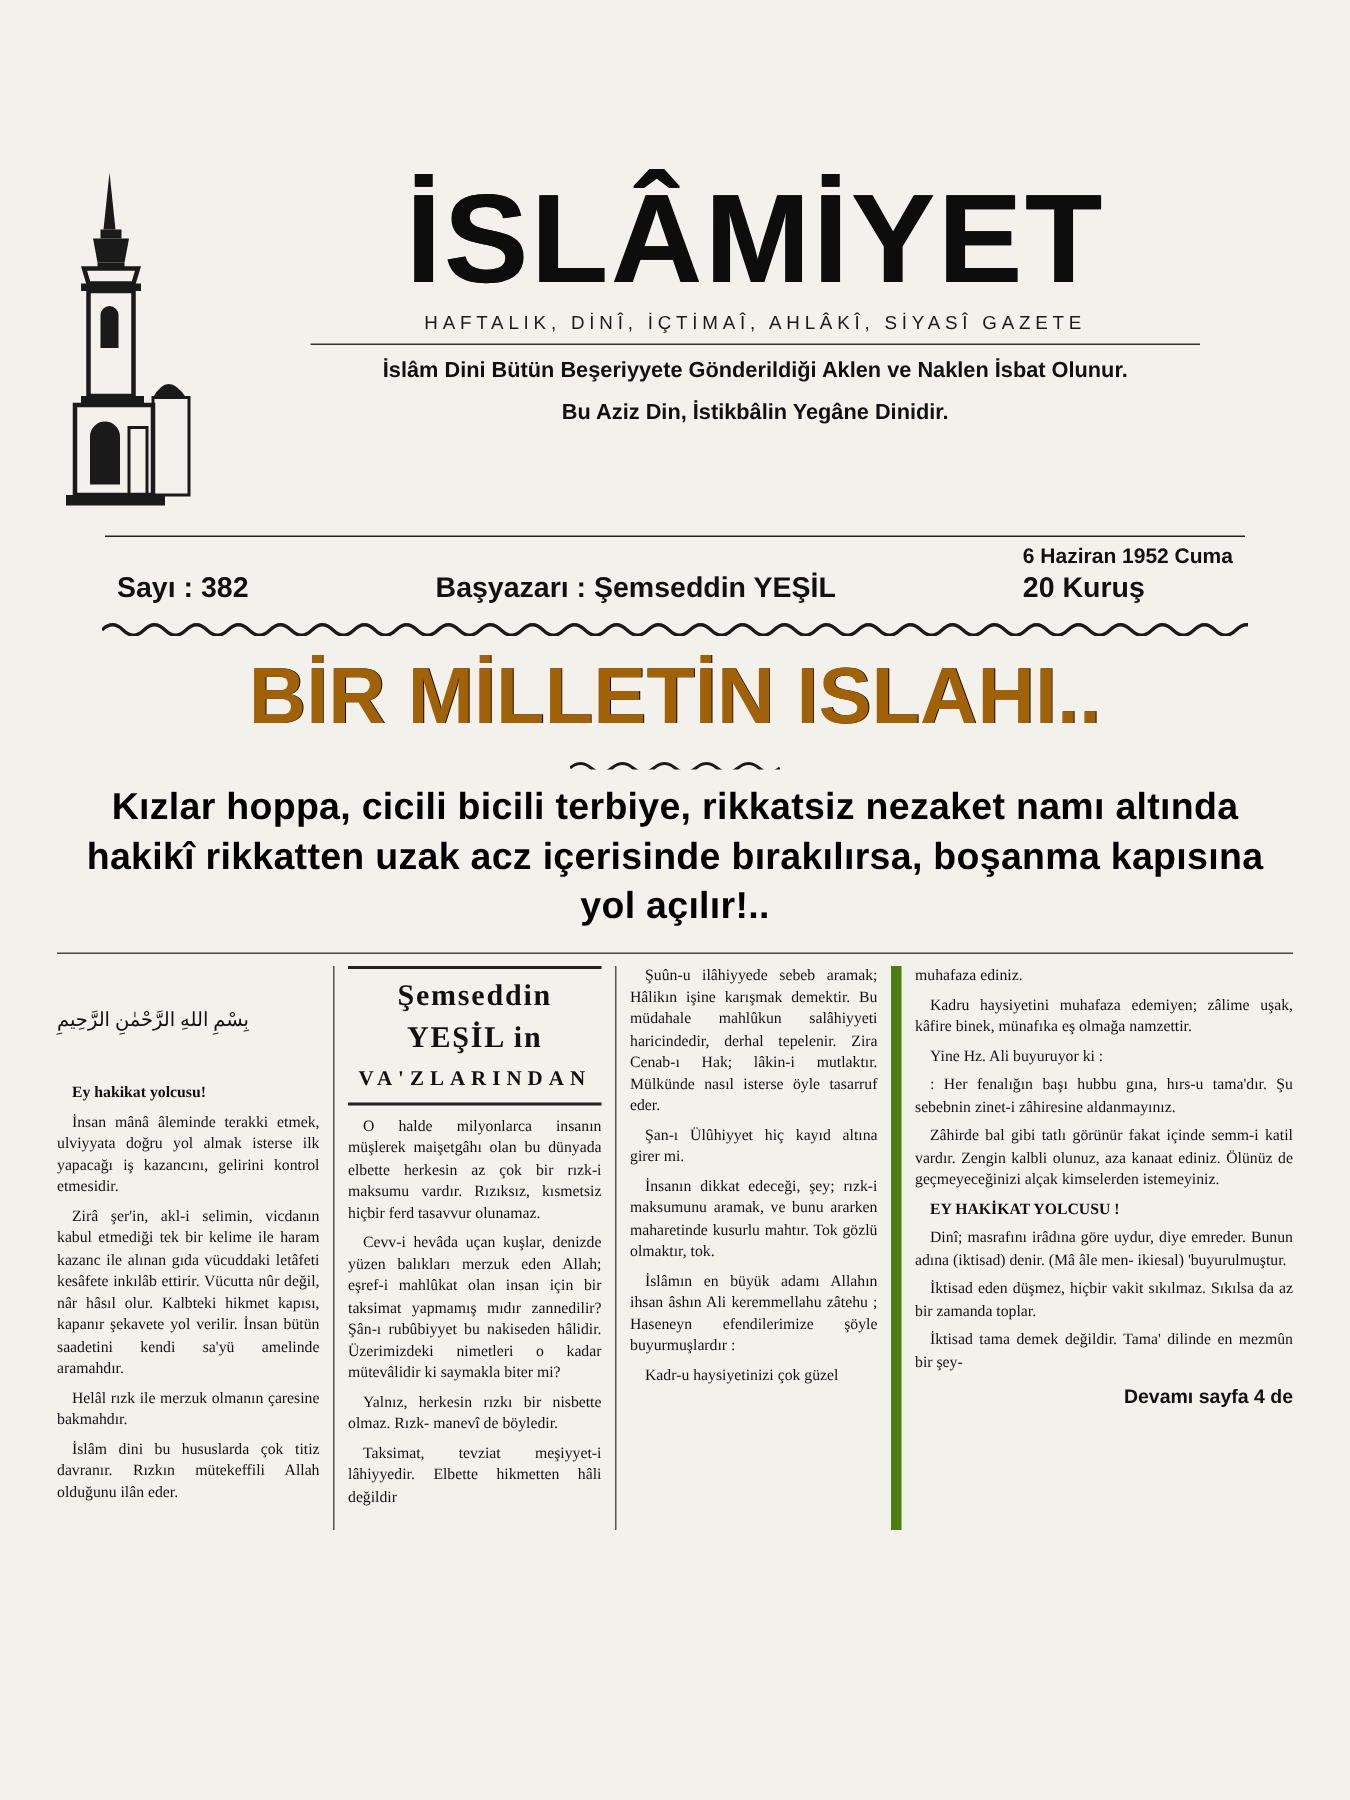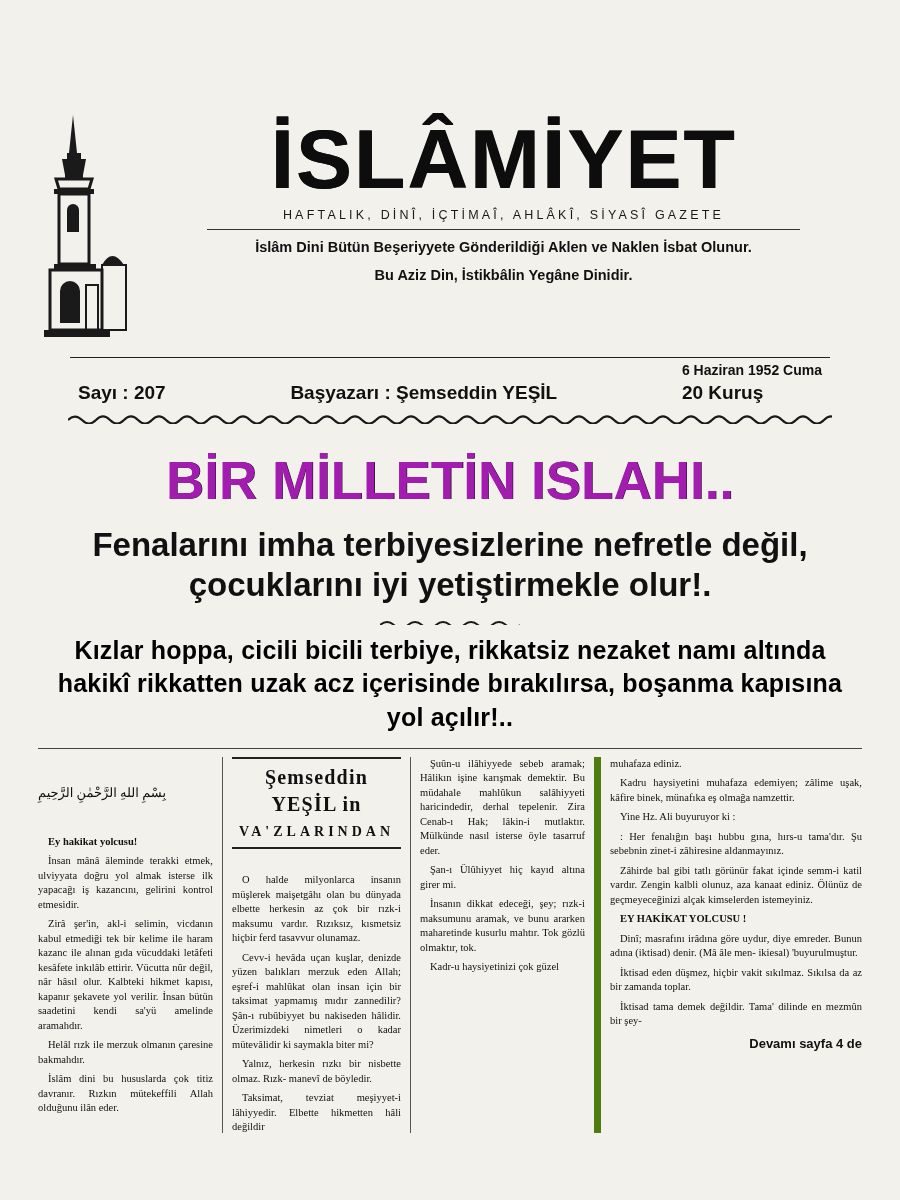--- a/index.html
+++ b/index.html
@@ -99,22 +99,22 @@
   .headline-block{
     text-align:center;
     padding:14px 30px 0 30px;
   }
   .h1{
     font-family:"Liberation Sans", sans-serif;
     font-weight:bold;
     font-size:53px;
     line-height:1.03;
     letter-spacing:0px;
-    margin:16px;
-    color:#a21caf;
+    margin:0;
+    color:#a16207;
     text-shadow:0.6px 0 0 #0c0c0c;
   }
   .h2{
     font-family:"Liberation Sans", sans-serif;
     font-weight:bold;
     font-size:33px;
     line-height:1.22;
     margin:10px 18px 0 18px;
     color:#111;
   }
@@ -158,21 +158,21 @@
     height:72px;
     display:flex;align-items:center;
     margin-bottom:6px;
   }
   .lead-bold{font-weight:bold;font-size:10.5px;margin:0 0 5px 0;text-indent:0;}
   .col-head{
     border-top:2px solid #222;
     border-bottom:2px solid #222;
     padding:5px 2px 6px 2px;
     text-align:center;
-    margin-bottom:24px;
+    margin-bottom:8px;
   }
   .col-head .l1{
     font-family:"Liberation Serif", serif;
     font-size:20px;font-weight:bold;letter-spacing:1.2px;
   }
   .col-head .l2{
     font-family:"Liberation Serif", serif;
     font-size:14px;font-weight:bold;letter-spacing:4px;margin-top:3px;
   }
   .col4 .top-line{font-size:10.5px;margin:0 0 5px 0;text-indent:0;}
@@ -229,38 +229,37 @@
         <div class="paper-sub">HAFTALIK, DİNÎ, İÇTİMAÎ, AHLÂKÎ, SİYASÎ GAZETE</div>
         <hr class="rule-thin">
         <div class="motto">İslâm Dini Bütün Beşeriyyete Gönderildiği Aklen ve Naklen İsbat Olunur.</div>
         <div class="motto">Bu Aziz Din, İstikbâlin Yegâne Dinidir.</div>
       </div>
     </div>
 
     <hr class="mast-rule2">
 
     <div class="issue-row">
-      <div class="issue-left">Sayı :  207</div>
+      <div class="issue-left">Sayı :  382</div>
       <div class="issue-mid">Başyazarı :  Şemseddin YEŞİL</div>
       <div class="issue-right">
         <div class="issue-date">6 Haziran 1952 Cuma</div>
         <div class="issue-price">20 Kuruş</div>
       </div>
     </div>
 
     <div class="wave">
       <svg width="844" height="12" viewBox="0 0 844 12" preserveAspectRatio="none">
         <path d="M0 8 q7 -7 14 0 t14 0 t14 0 t14 0 t14 0 t14 0 t14 0 t14 0 t14 0 t14 0 t14 0 t14 0 t14 0 t14 0 t14 0 t14 0 t14 0 t14 0 t14 0 t14 0 t14 0 t14 0 t14 0 t14 0 t14 0 t14 0 t14 0 t14 0 t14 0 t14 0 t14 0 t14 0 t14 0 t14 0 t14 0 t14 0 t14 0 t14 0 t14 0 t14 0 t14 0 t14 0 t14 0 t14 0 t14 0 t14 0 t14 0 t14 0 t14 0 t14 0 t14 0 t14 0 t14 0 t14 0 t14 0 t14 0 t14 0 t14 0 t14 0 t14 0" fill="none" stroke="#1a1a1a" stroke-width="2.2"></path>
       </svg>
     </div>
   </div>
 
   <div class="headline-block">
     <div class="h1">BİR MİLLETİN ISLAHI..</div>
-    <div class="h2">Fenalarını imha terbiyesizlerine nefretle değil, çocuklarını iyi yetiştirmekle olur!.</div>
     <div class="wave2">
       <svg width="140" height="10" viewBox="0 0 140 10" preserveAspectRatio="none">
         <path d="M0 6 q7 -6 14 0 t14 0 t14 0 t14 0 t14 0 t14 0 t14 0 t14 0 t14 0 t14 0" fill="none" stroke="#1a1a1a" stroke-width="2"></path>
       </svg>
     </div>
     <div class="h3">Kızlar hoppa, cicili bicili terbiye, rikkatsiz nezaket namı altında hakikî rikkatten uzak acz içerisinde bırakılırsa, boşanma kapısına yol açılır!..</div>
   </div>
 
   <div class="cols">
 
@@ -283,20 +282,21 @@
       <p>O halde milyonlarca insanın müşlerek maişetgâhı olan bu dünyada elbette herkesin az çok bir rızk-i maksumu vardır. Rızıksız, kısmetsiz hiçbir ferd tasavvur olunamaz.</p>
       <p>Cevv-i hevâda uçan kuşlar, denizde yüzen balıkları merzuk eden Allah; eşref-i mahlûkat olan insan için bir taksimat yapmamış mıdır zannedilir? Şân-ı rubûbiyyet bu nakiseden hâlidir. Üzerimizdeki nimetleri o kadar mütevâlidir ki saymakla biter mi?</p>
       <p>Yalnız, herkesin rızkı bir nisbette olmaz. Rızk- manevî de böyledir.</p>
       <p>Taksimat, tevziat meşiyyet-i lâhiyyedir. Elbette hikmetten hâli değildir</p>
     </div>
 
     <div class="col col3">
       <p>Şuûn-u ilâhiyyede sebeb aramak; Hâlikın işine karışmak demektir. Bu müdahale mahlûkun salâhiyyeti haricindedir, derhal tepelenir. Zira Cenab-ı Hak; lâkin-i mutlaktır. Mülkünde nasıl isterse öyle tasarruf eder.</p>
       <p>Şan-ı Ülûhiyyet hiç kayıd altına girer mi.</p>
       <p>İnsanın dikkat edeceği, şey; rızk-i maksumunu aramak, ve bunu ararken maharetinde kusurlu mahtır. Tok gözlü olmaktır, tok.</p>
+      <p>İslâmın en büyük adamı Allahın ihsan âshın Ali keremmellahu zâtehu ; Haseneyn efendilerimize şöyle buyurmuşlardır :</p>
       <p>Kadr-u haysiyetinizi  çok güzel</p>
     </div>
 
     <div class="col col4">
       <p class="top-line">muhafaza ediniz.</p>
       <p>Kadru haysiyetini muhafaza edemiyen; zâlime uşak, kâfire binek, münafıka eş olmağa namzettir.</p>
       <p>Yine Hz. Ali buyuruyor ki :</p>
       <p>: Her fenalığın başı hubbu gına, hırs-u tama'dır. Şu sebebnin zinet-i zâhiresine aldanmayınız.</p>
       <p>Zâhirde bal gibi tatlı görünür fakat içinde semm-i katil vardır. Zengin kalbli olunuz, aza kanaat ediniz. Ölünüz de geçmeyeceğinizi alçak kimselerden istemeyiniz.</p>
       <p class="sec-head">EY HAKİKAT YOLCUSU !</p>

